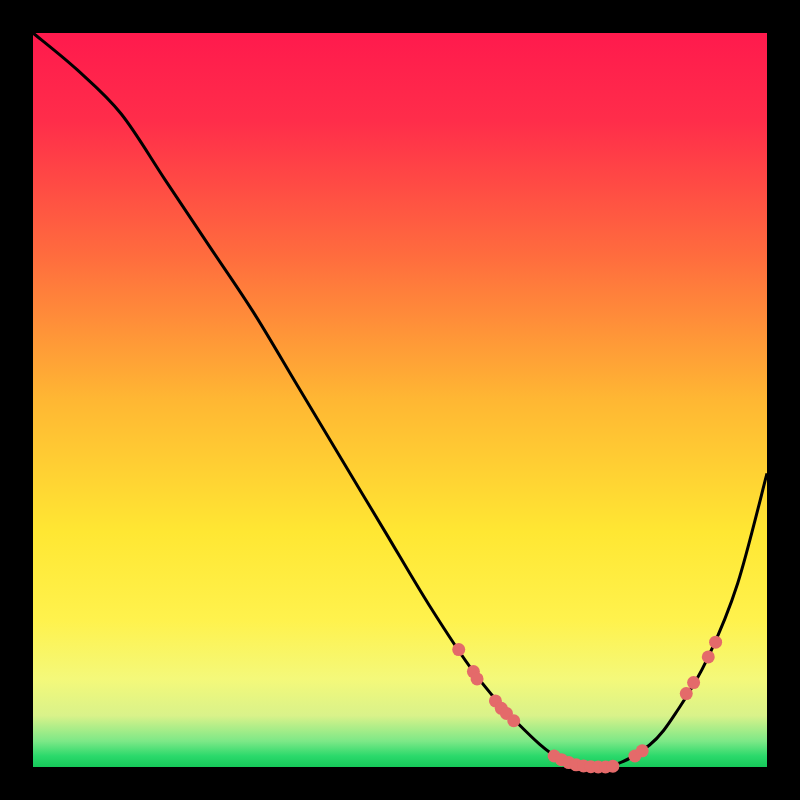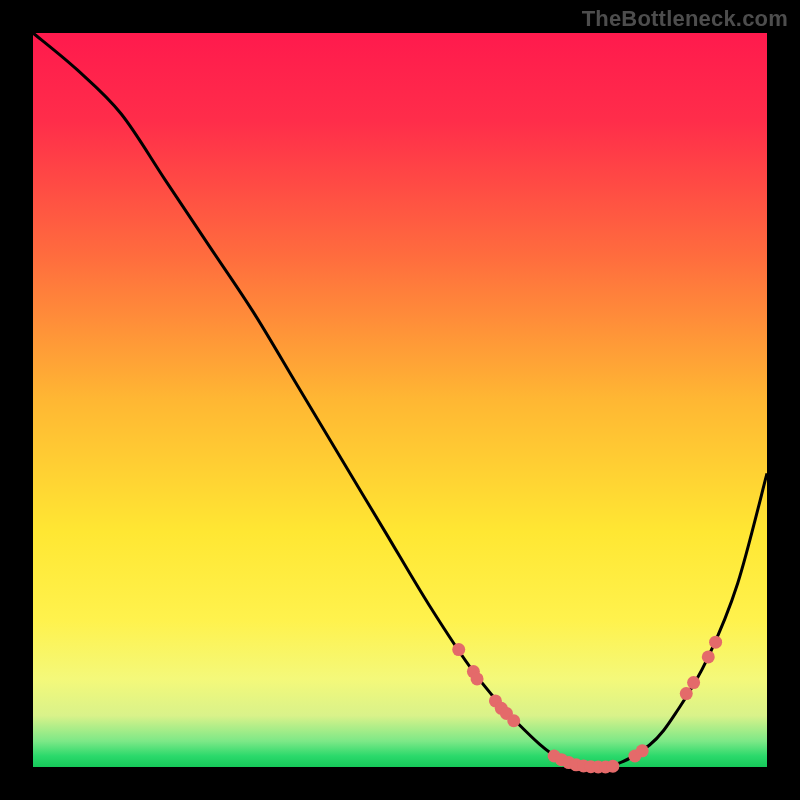--- a/index.html
+++ b/index.html
@@ -28,21 +28,20 @@
     z-index: 5;
   }
   svg {
     display: block;
   }
 </style>
 </head>
 <body>
 
 <div class="stage">
-  <div class="watermark">TheBottleneck.com</div>
   <svg id="chart-svg" width="800" height="800">
     <defs>
       <linearGradient id="bg-grad" x1="0" y1="0" x2="0" y2="1">
           <stop offset="0%" stop-color="#ff1a4d"></stop>
           <stop offset="12%" stop-color="#ff2d4a"></stop>
           <stop offset="30%" stop-color="#ff6b3e"></stop>
           <stop offset="50%" stop-color="#ffb733"></stop>
           <stop offset="68%" stop-color="#ffe733"></stop>
           <stop offset="80%" stop-color="#fff24d"></stop>
           <stop offset="88%" stop-color="#f4f97a"></stop>

